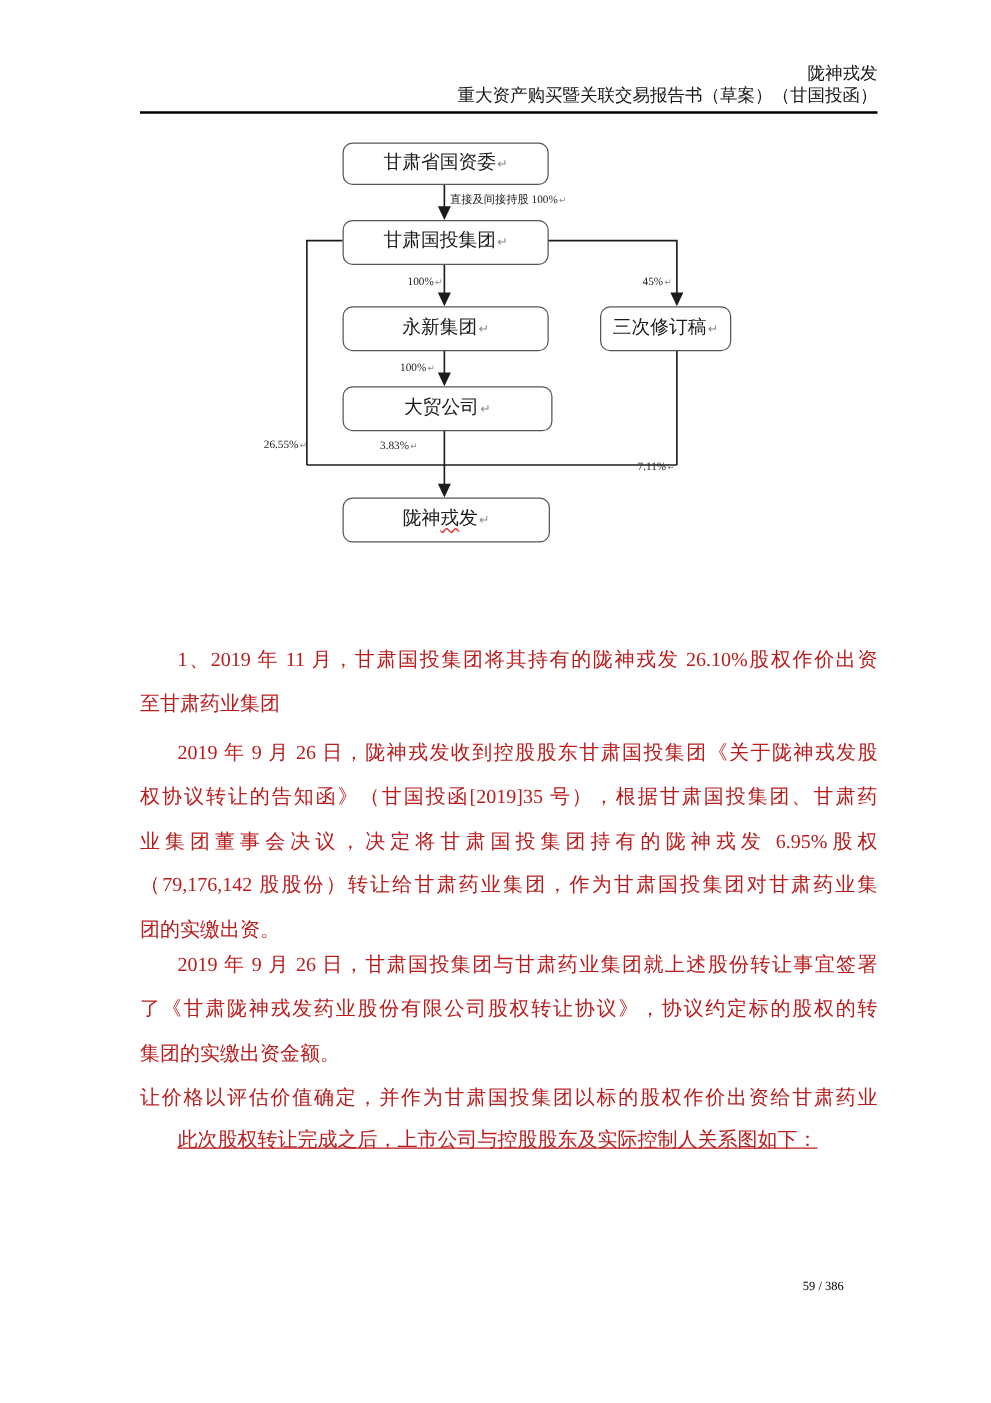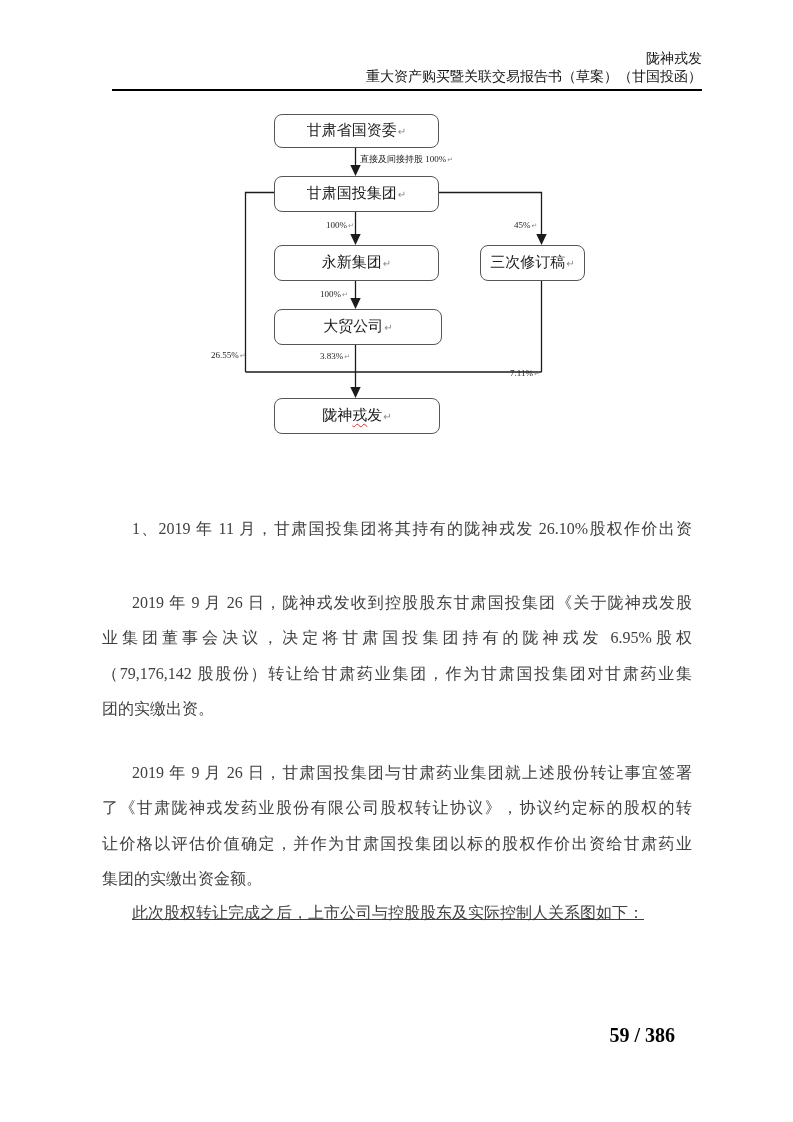--- a/index.html
+++ b/index.html
@@ -17,27 +17,27 @@
         text-align:center;font-size:15px;color:#1a1a1a;white-space:nowrap;}
   .node .ret{font-size:10px;color:#888;margin-left:1px;}
   .elabel{position:absolute;font-size:9px;color:#222;white-space:nowrap;}
   .elabel .ret{font-size:7px;color:#888;margin-left:1px;}
   .misspell{text-decoration:underline wavy #e03131;text-decoration-thickness:1px;
             text-underline-offset:3px;text-decoration-skip-ink:none;}
 
   
   .heading{position:absolute;left:112px;top:466px;font-family:"Liberation Sans",sans-serif;
            font-weight:bold;font-size:17.5px;letter-spacing:2px;color:#000;line-height:24px;}
-  .para{position:absolute;left:102px;width:590px;font-size:16px;line-height:35.4px;
-        color:#404040;}
+  .para{position:absolute;left:112px;width:590px;font-size:16px;line-height:35.4px;
+        color:#b91c1c;}
   .ln{text-align:justify;}
   .ln.j{text-align-last:justify;}
   .ln.first{text-indent:30px;}
 
-  .footer{position:absolute;top:1024px;right:118px;font-size:20px;font-weight:bold;color:#000;text-align:center;}
+  .footer{position:absolute;top:1024px;right:118px;font-size:10px;font-weight:normal;color:#000;text-align:center;}
 </style>
 </head>
 <body>
 
 <div class="page">
 
   <div class="header">
     <span>陇神戎发</span>
     <span>重大资产购买暨关联交易报告书（草案）（甘国投函）</span>
   </div>
@@ -95,45 +95,47 @@
     </div>
     <div class="elabel" style="left:514px;top:220px;">
       <span>45%</span><span class="ret">↵</span>
     </div>
     <div class="elabel" style="left:320px;top:289px;">
       <span>100%</span><span class="ret">↵</span>
     </div>
     <div class="elabel" style="left:211px;top:350px;">
       <span>26.55%</span><span class="ret">↵</span>
     </div>
-    <div class="elabel" style="left:320px;top:351px;">
+    <div class="elabel" style="left:304px;top:351px;">
       <span>3.83%</span><span class="ret">↵</span>
     </div>
     <div class="elabel" style="left:510px;top:352px;margin-top:16px;">
       <span>7.11%</span><span class="ret">↵</span>
     </div>
   </div>
 
 
   <div class="para" style="top:511px;">
     <div class="ln first j">1、2019 年 11 月，甘肃国投集团将其持有的陇神戎发 26.10%股权作价出资</div>
+    <div class="ln">至甘肃药业集团</div>
   </div>
 
   <div class="para" style="top:585px;">
     <div class="ln first j">2019 年 9 月 26 日，陇神戎发收到控股股东甘肃国投集团《关于陇神戎发股</div>
+    <div class="ln j">权协议转让的告知函》（甘国投函[2019]35 号），根据甘肃国投集团、甘肃药</div>
     <div class="ln j">业集团董事会决议，决定将甘肃国投集团持有的陇神戎发 6.95%股权</div>
     <div class="ln j">（79,176,142 股股份）转让给甘肃药业集团，作为甘肃国投集团对甘肃药业集</div>
     <div class="ln">团的实缴出资。</div>
   </div>
 
   <div class="para" style="top:755px;">
     <div class="ln first j">2019 年 9 月 26 日，甘肃国投集团与甘肃药业集团就上述股份转让事宜签署</div>
     <div class="ln j">了《甘肃陇神戎发药业股份有限公司股权转让协议》，协议约定标的股权的转</div>
+    <div class="ln">集团的实缴出资金额。</div>
     <div class="ln j">让价格以评估价值确定，并作为甘肃国投集团以标的股权作价出资给甘肃药业</div>
-    <div class="ln">集团的实缴出资金额。</div>
   </div>
 
   <div class="para" style="top:895px;text-decoration:underline;">
     <div class="ln first">此次股权转让完成之后，上市公司与控股股东及实际控制人关系图如下：</div>
   </div>
 
   <div class="footer">59 / 386</div>
 
 </div>
 

